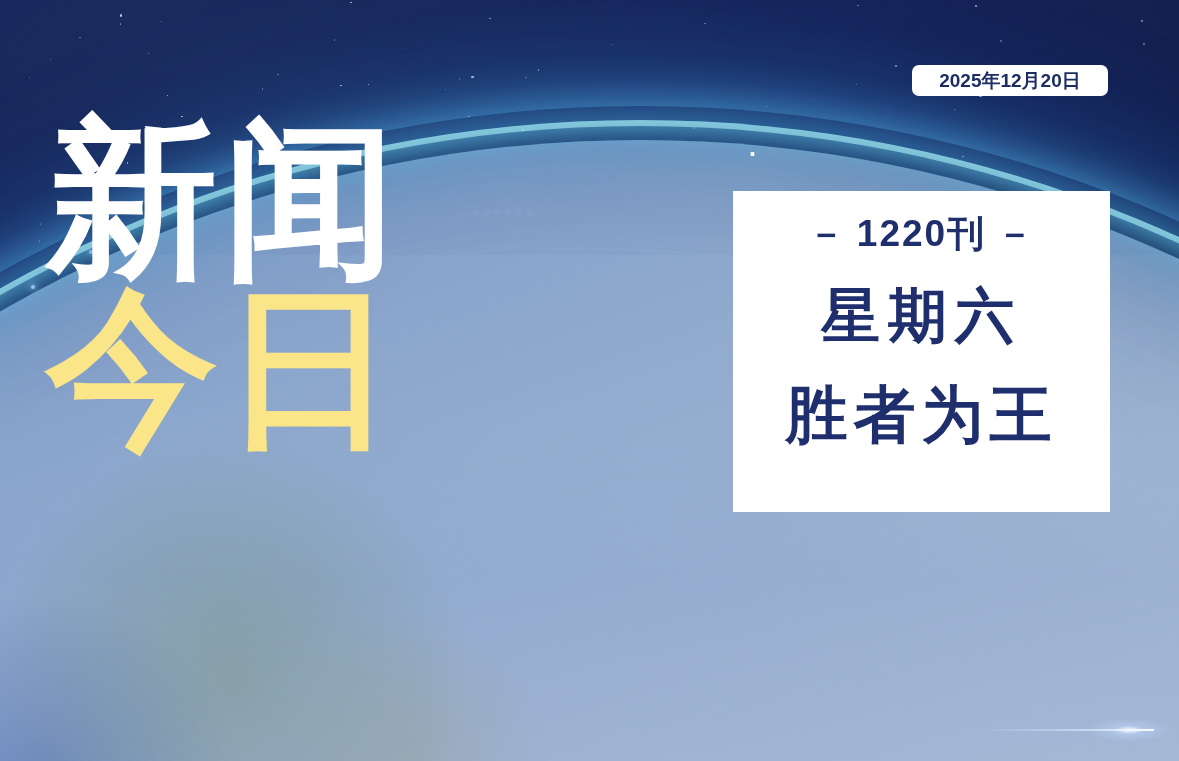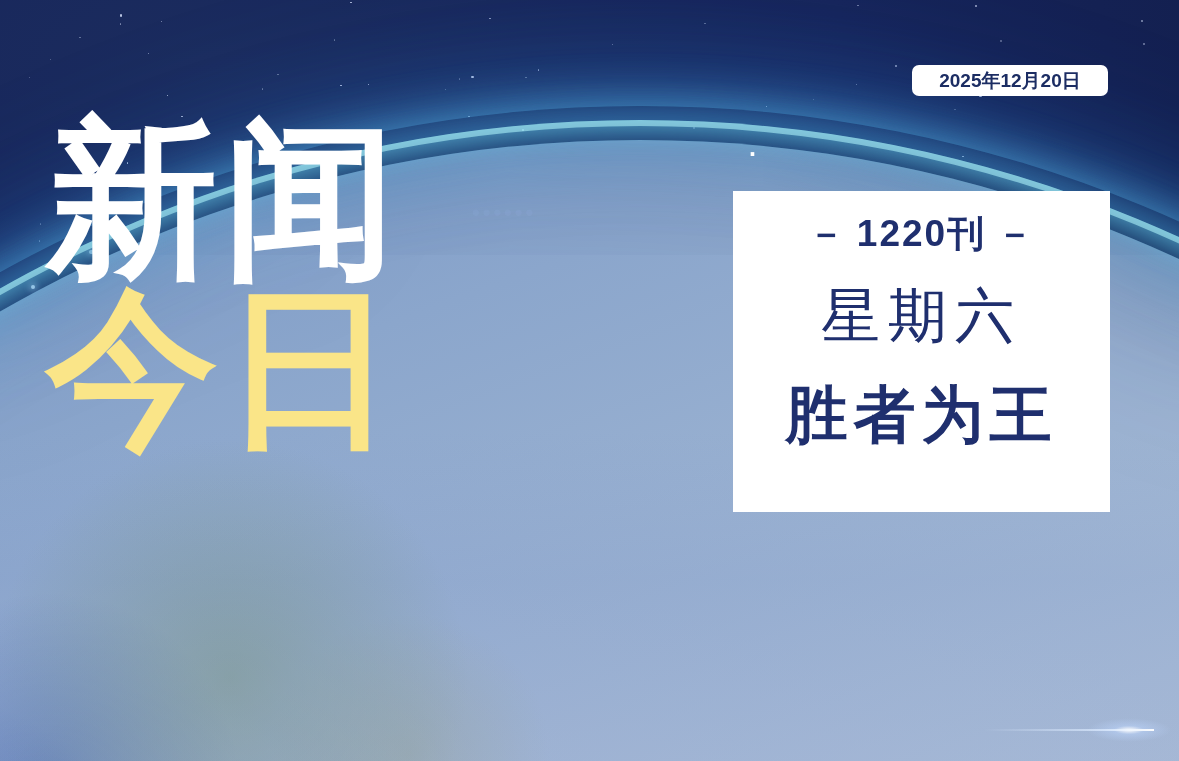--- a/index.html
+++ b/index.html
@@ -149,21 +149,21 @@
     align-items:center;justify-content:flex-start;
     padding-top:14px;
   }
   .card-issue{
     color:#1f2f6e;font-weight:700;font-size:37px;
     letter-spacing:2px;white-space:nowrap;
     margin-top:4px;
   }
   .card-issue .dash{font-weight:700;padding:0 10px;}
   .card-week{
-    color:#1f2f6e;font-weight:400;font-size:59px;
+    color:#1f2f6e;font-weight:700;font-size:59px;
     letter-spacing:8px;white-space:nowrap;
     margin-top:18px;
   }
   .card-lunar{
     color:#1f2f6e;font-weight:700;font-size:62px;
     letter-spacing:6px;white-space:nowrap;
     margin-top:16px;
   }
 
   

